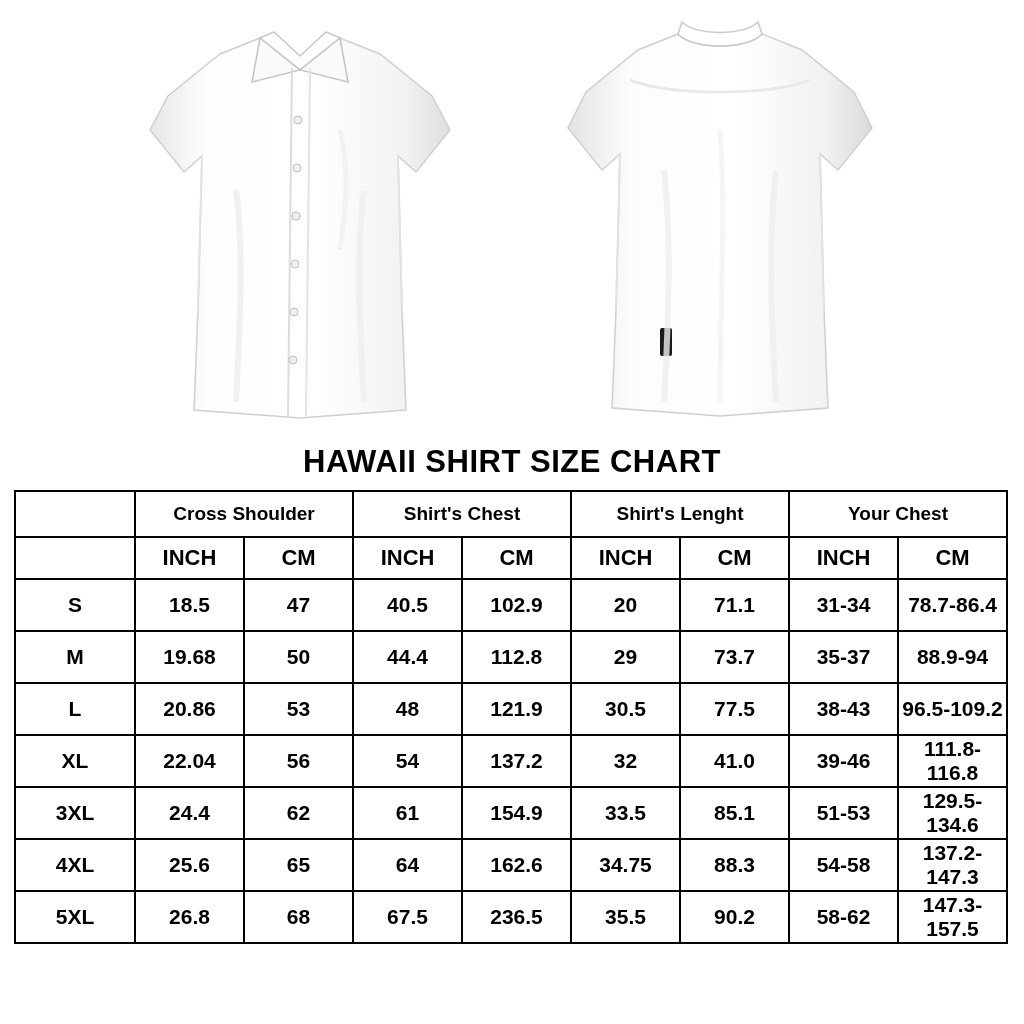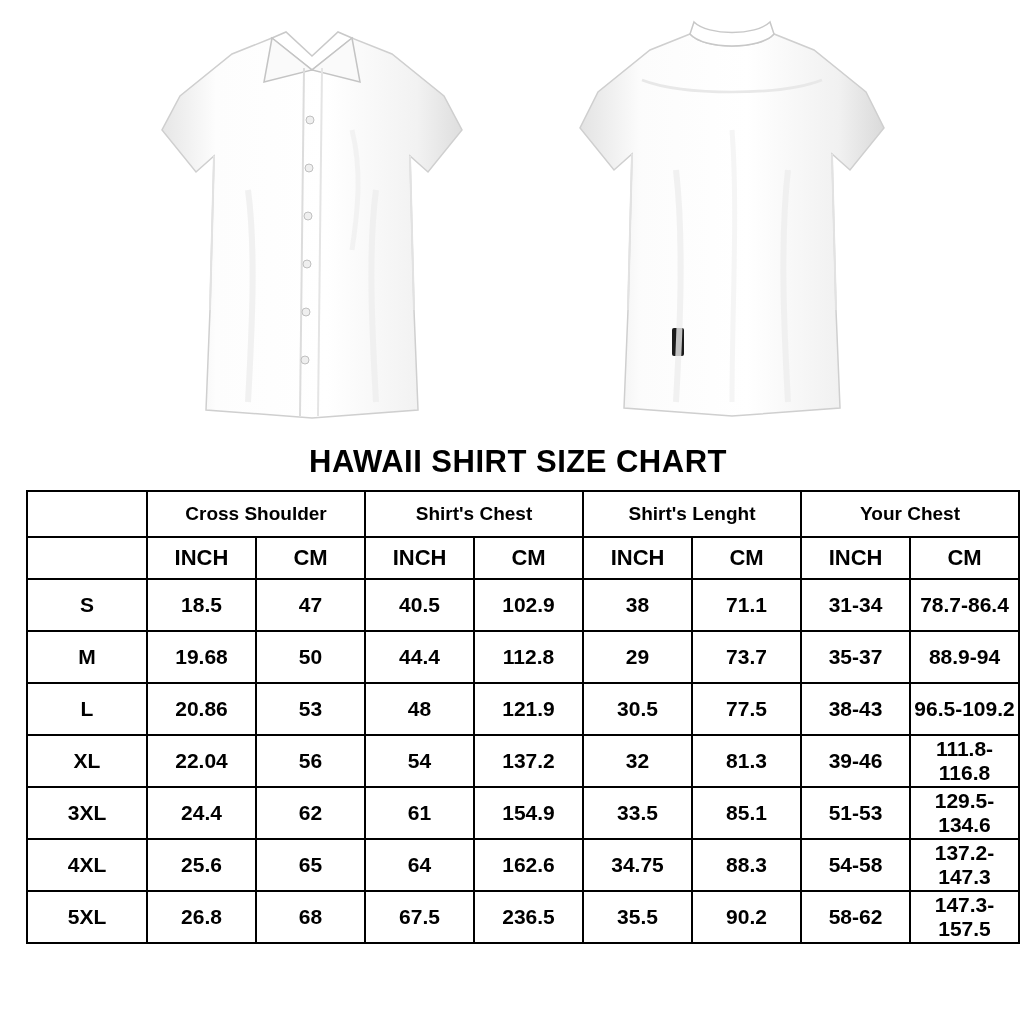--- a/index.html
+++ b/index.html
@@ -13,21 +13,20 @@
     font-family: "Liberation Sans", sans-serif;
     color: #000000;
     overflow: hidden;
   }
   .page {
     position: relative;
     width: 1024px;
     height: 1024px;
     background: #ffffff;
     box-sizing: border-box;
-    padding-left: 12px;
   }
 
   
   .shirts {
     position: relative;
     width: 1024px;
     height: 440px;
   }
   .shirt {
     position: absolute;
@@ -197,21 +196,21 @@
           <td class="hl">INCH</td>
           <td>CM</td>
         </tr>
 
         <tr class="data-row">
           <td class="size-label">S</td>
           <td class="hl">18.5</td>
           <td>47</td>
           <td class="hl">40.5</td>
           <td>102.9</td>
-          <td class="hl">38</td>
+          <td class="hl">20</td>
           <td>71.1</td>
           <td class="hl">31-34</td>
           <td class="small-val">78.7-86.4</td>
         </tr>
 
         <tr class="data-row">
           <td class="size-label">M</td>
           <td class="hl">19.68</td>
           <td>50</td>
           <td class="hl">44.4</td>
@@ -234,21 +233,21 @@
           <td class="small-val">96.5-109.2</td>
         </tr>
 
         <tr class="data-row">
           <td class="size-label">XL</td>
           <td class="hl">22.04</td>
           <td>56</td>
           <td class="hl">54</td>
           <td>137.2</td>
           <td class="hl">32</td>
-          <td>81.3</td>
+          <td>41.0</td>
           <td class="hl">39-46</td>
           <td class="small-val">111.8-116.8</td>
         </tr>
 
 
         <tr class="data-row">
           <td class="size-label">3XL</td>
           <td class="hl">24.4</td>
           <td>62</td>
           <td class="hl">61</td>

